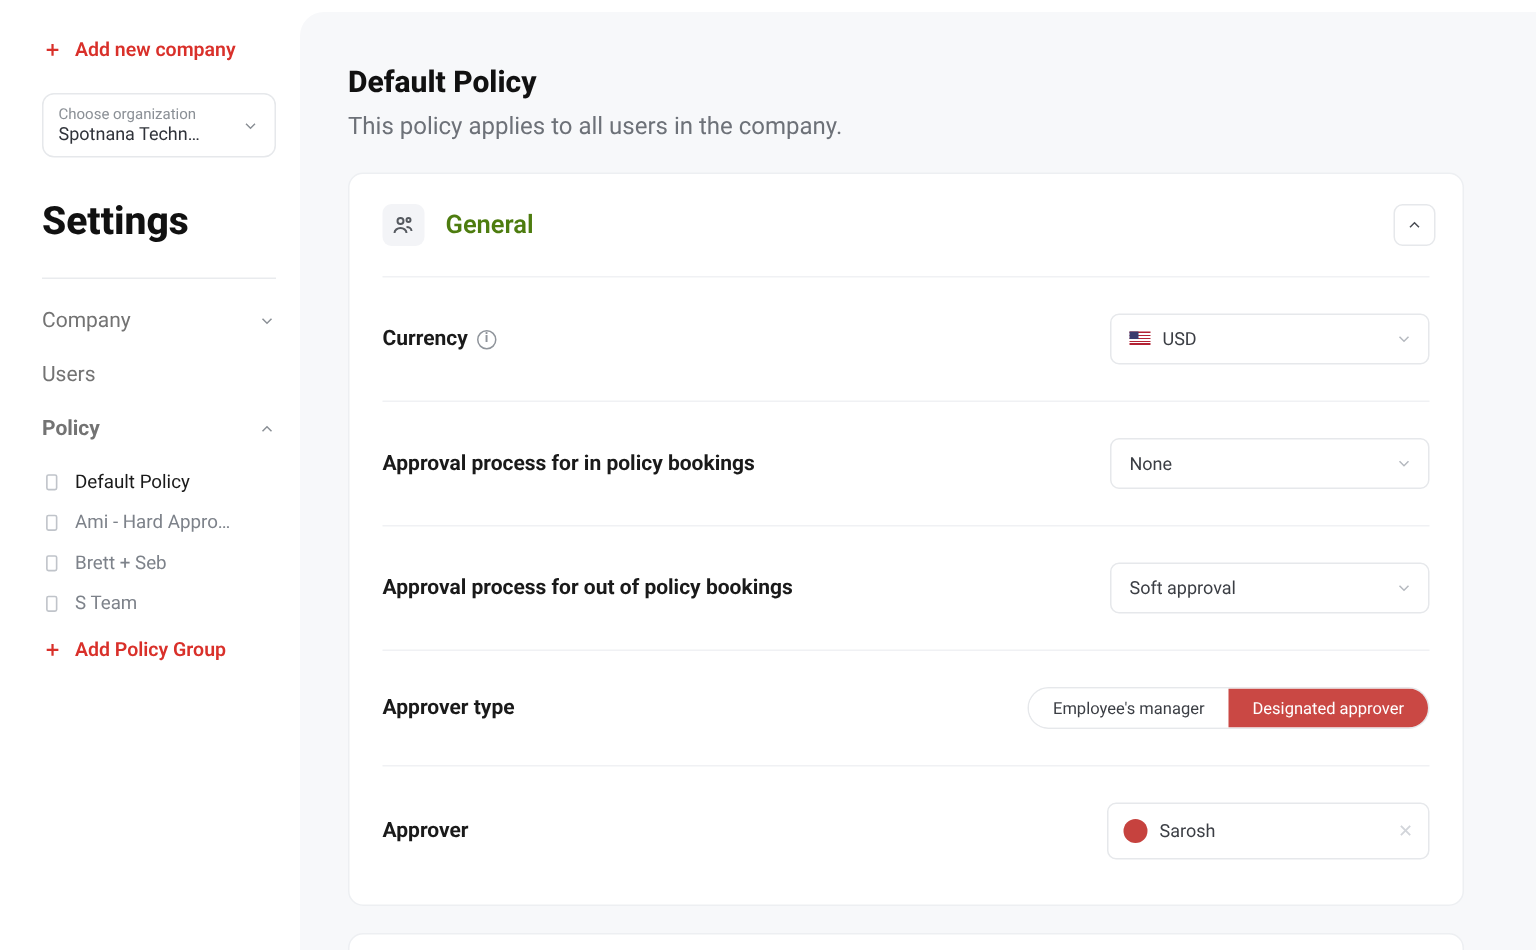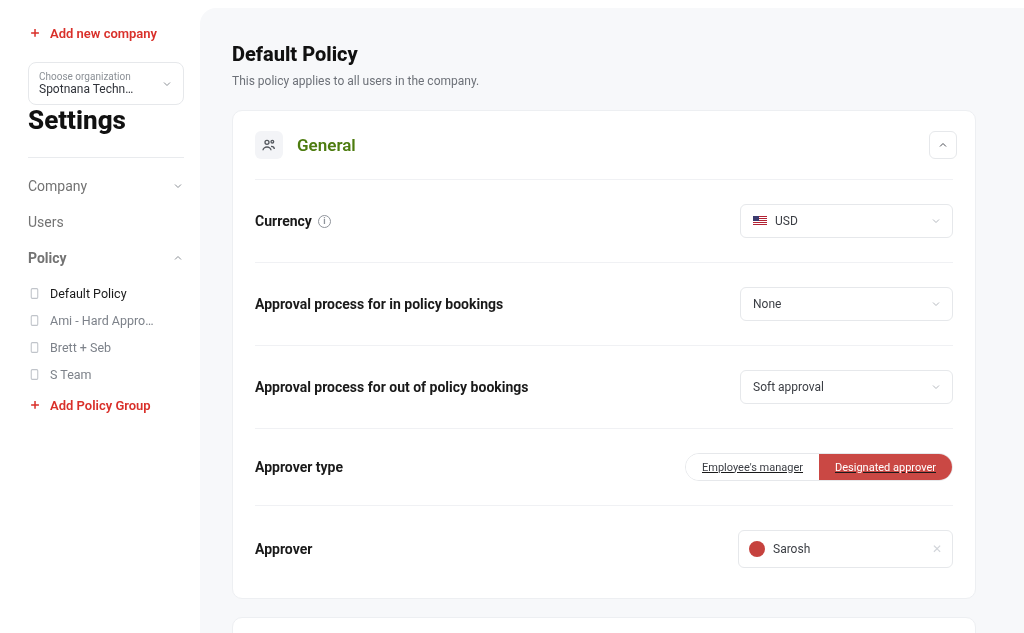--- a/index.html
+++ b/index.html
@@ -24,20 +24,21 @@
     gap: 8px;
     cursor: pointer;
     margin-bottom: 20px;
   }
   .add-company .plus { font-size: 14px; font-weight: 700; }
   .org-select {
     border: 1px solid #e6e8eb;
     border-radius: 8px;
     padding: 8px 10px;
     position: relative;
+    margin-bottom: 28px;
     cursor: pointer;
   }
   .org-select .label { font-size: 10px; color: #8b9096; }
   .org-select .value {
     font-size: 12px; color: #30333a; white-space: nowrap; overflow: hidden; text-overflow: ellipsis; padding-right: 18px;
   }
   .org-select .chev {
     position: absolute; right: 10px; top: 50%; transform: translateY(-50%);
     color: #8b9096;
   }
@@ -66,21 +67,21 @@
   .add-sub .plus { font-size: 14px; }
 
   .main {
     flex: 1;
     background: #f7f8fa;
     border-radius: 16px 0 0 0;
     margin-top: 8px;
     padding: 34px 48px 40px 32px;
   }
   .page-title { font-size: 20px; font-weight: 800; color: #111; margin-bottom: 8px; }
-  .page-subtitle { font-size: 12px; color: #6d7178; margin-bottom: 22px; }
+  .page-subtitle { font-size: 16px; color: #6d7178; margin-bottom: 22px; }
 
   .card {
     background: #fff;
     border: 1px solid #edeff2;
     border-radius: 10px;
     margin-bottom: 18px;
   }
   .card-head {
     display: flex; align-items: center; gap: 14px;
     padding: 20px 22px;
@@ -119,21 +120,21 @@
     font-size: 12px; color: #3b3e44; background: #fff; cursor: pointer;
   }
   .select .chev { position: absolute; right: 10px; color: #b5b9bf; }
   .flag-dot { width: 14px; height: 10px; display: inline-block; margin-right: 8px;
     background: linear-gradient(180deg,#b22234 0 10%,#fff 10% 20%,#b22234 20% 30%,#fff 30% 40%,#b22234 40% 50%,#fff 50% 60%,#b22234 60% 70%,#fff 70% 80%,#b22234 80% 90%,#fff 90% 100%);
     position: relative;
   }
   .flag-dot::before { content:''; position:absolute; left:0; top:0; width: 6px; height: 5px; background:#3c3b6e; }
 
   .seg {
-    display: flex; border: 1px solid #e6e8eb; border-radius: 999px; overflow: hidden; height: 28px; text-decoration: underline;
+    display: flex; border: 1px solid #e6e8eb; border-radius: 999px; overflow: hidden; height: 28px;
   }
   .seg .opt {
     padding: 0 16px; display: flex; align-items: center; font-size: 11px; color: #3b3e44; background: #fff;
     cursor: pointer;
   }
   .seg .opt.active { background: #ca4844; color: #fff; }
 
   .chip-input {
     width: 215px; height: 38px; border: 1px solid #e6e8eb; border-radius: 6px;
     display: flex; align-items: center; padding: 0 30px 0 10px; position: relative; gap: 8px;

